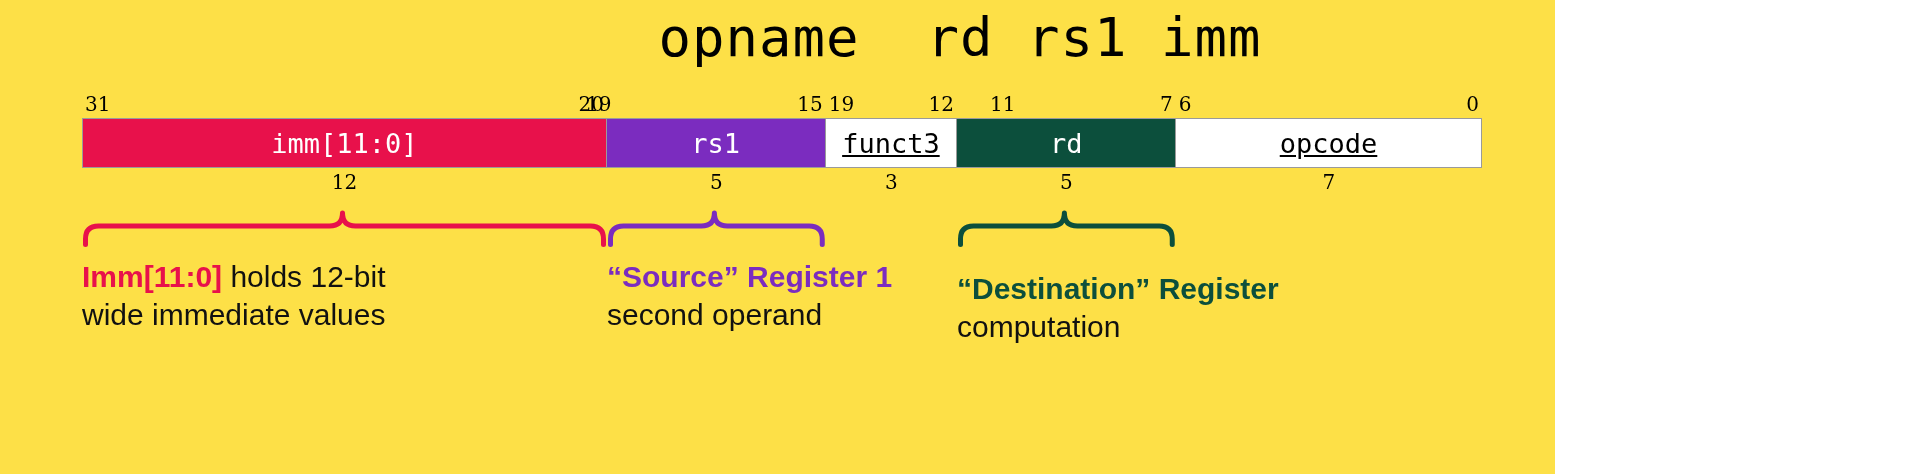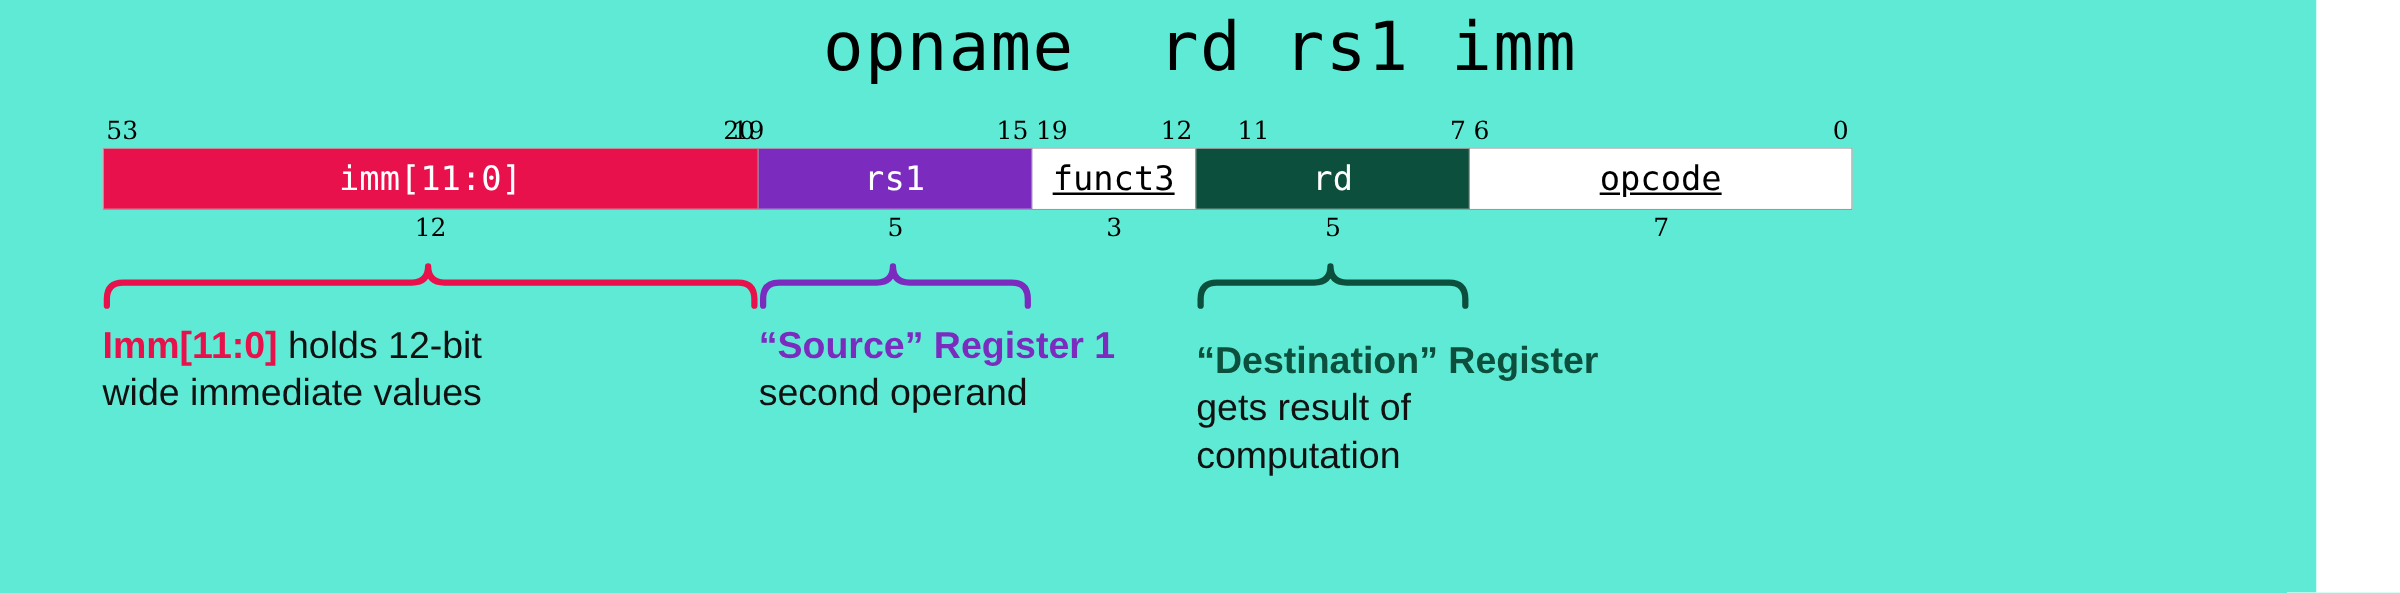--- a/index.html
+++ b/index.html
@@ -3,21 +3,21 @@
 <meta charset="utf-8">
 <style>
   * { box-sizing: border-box; }
   html, body {
     margin: 0; padding: 0;
     width: 1920px; height: 474px;
     background: #ffffff;
     font-family: "Liberation Sans", sans-serif;
     overflow: hidden;
   }
-  .page { position: relative; width: 1853px; height: 474px; background: #5eead4; }
+  .page { position: relative; width: 1555px; height: 474px; background: #fde047; }
 
   
   .title {
     position: absolute;
     left: 0; top: 6px; width: 1920px;
     text-align: center;
     font-family: "DejaVu Sans Mono", monospace;
     font-size: 54px;
     letter-spacing: 1px;
     color: #000;
@@ -117,21 +117,21 @@
 </head>
 <body>
 
 <div class="page">
 
   <div class="title">opname  rd rs1 imm</div>
 
   <div class="diagram">
 
     <div class="bitruler">
-        <span class="bitlabel lt" style="left: 3px;">53</span>
+        <span class="bitlabel lt" style="left: 3px;">31</span>
         <span class="bitlabel rt" style="left: 522px;">20</span>
         <span class="bitlabel lt" style="left: 504px;">19</span>
         <span class="bitlabel rt" style="left: 740.75px;">15</span>
         <span class="bitlabel lt" style="left: 746.75px;">19</span>
         <span class="bitlabel rt" style="left: 872px;">12</span>
         <span class="bitlabel lt" style="left: 908px;">11</span>
         <span class="bitlabel rt" style="left: 1090.75px;">7</span>
         <span class="bitlabel lt" style="left: 1096.75px;">6</span>
         <span class="bitlabel rt" style="left: 1397px;">0</span>
       </div>
@@ -176,18 +176,17 @@
       <div class="caption" style="left: 0px;">
         <div><span class="strong" style="color: rgb(232, 17, 75);">Imm[11:0]</span><span style="color: rgb(17, 17, 17); margin-top: 24px;"> holds 12-bit</span></div>
         <div class="l2" style="color: rgb(17, 17, 17);">wide immediate values</div>
       </div>
       <div class="caption" style="left: 525px;">
         <div><span class="strong" style="color: rgb(123, 44, 191);">“Source” Register 1</span></div>
         <div class="l2" style="color: rgb(17, 17, 17);">second operand</div>
       </div>
       <div class="caption" style="left: 875px; margin-top: 12px;">
         <div><span class="strong" style="color: rgb(12, 79, 60);">“Destination” Register</span></div>
-        <div class="l2" style="color: rgb(17, 17, 17);">gets result of</div>
         <div class="l2" style="color: rgb(17, 17, 17);">computation</div>
       </div>
     </div>
 
 </div>
 
 </body></html>

